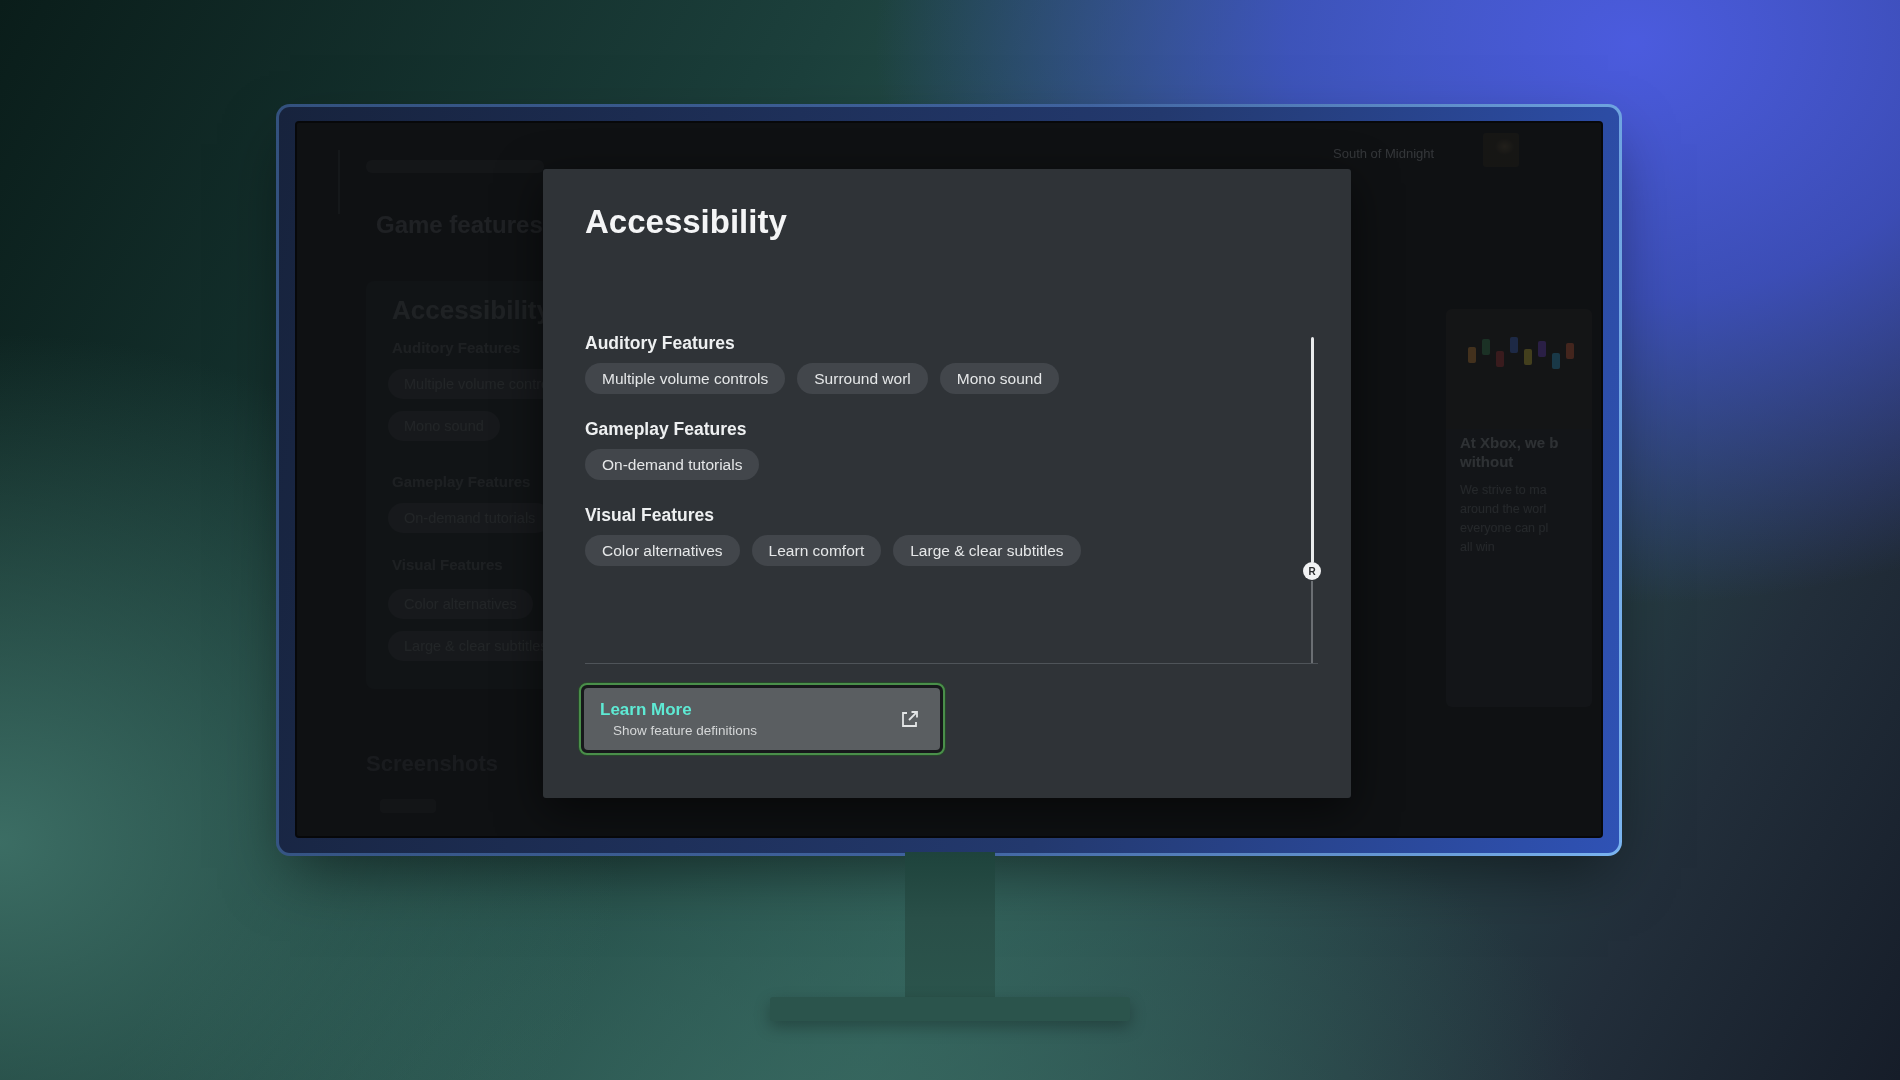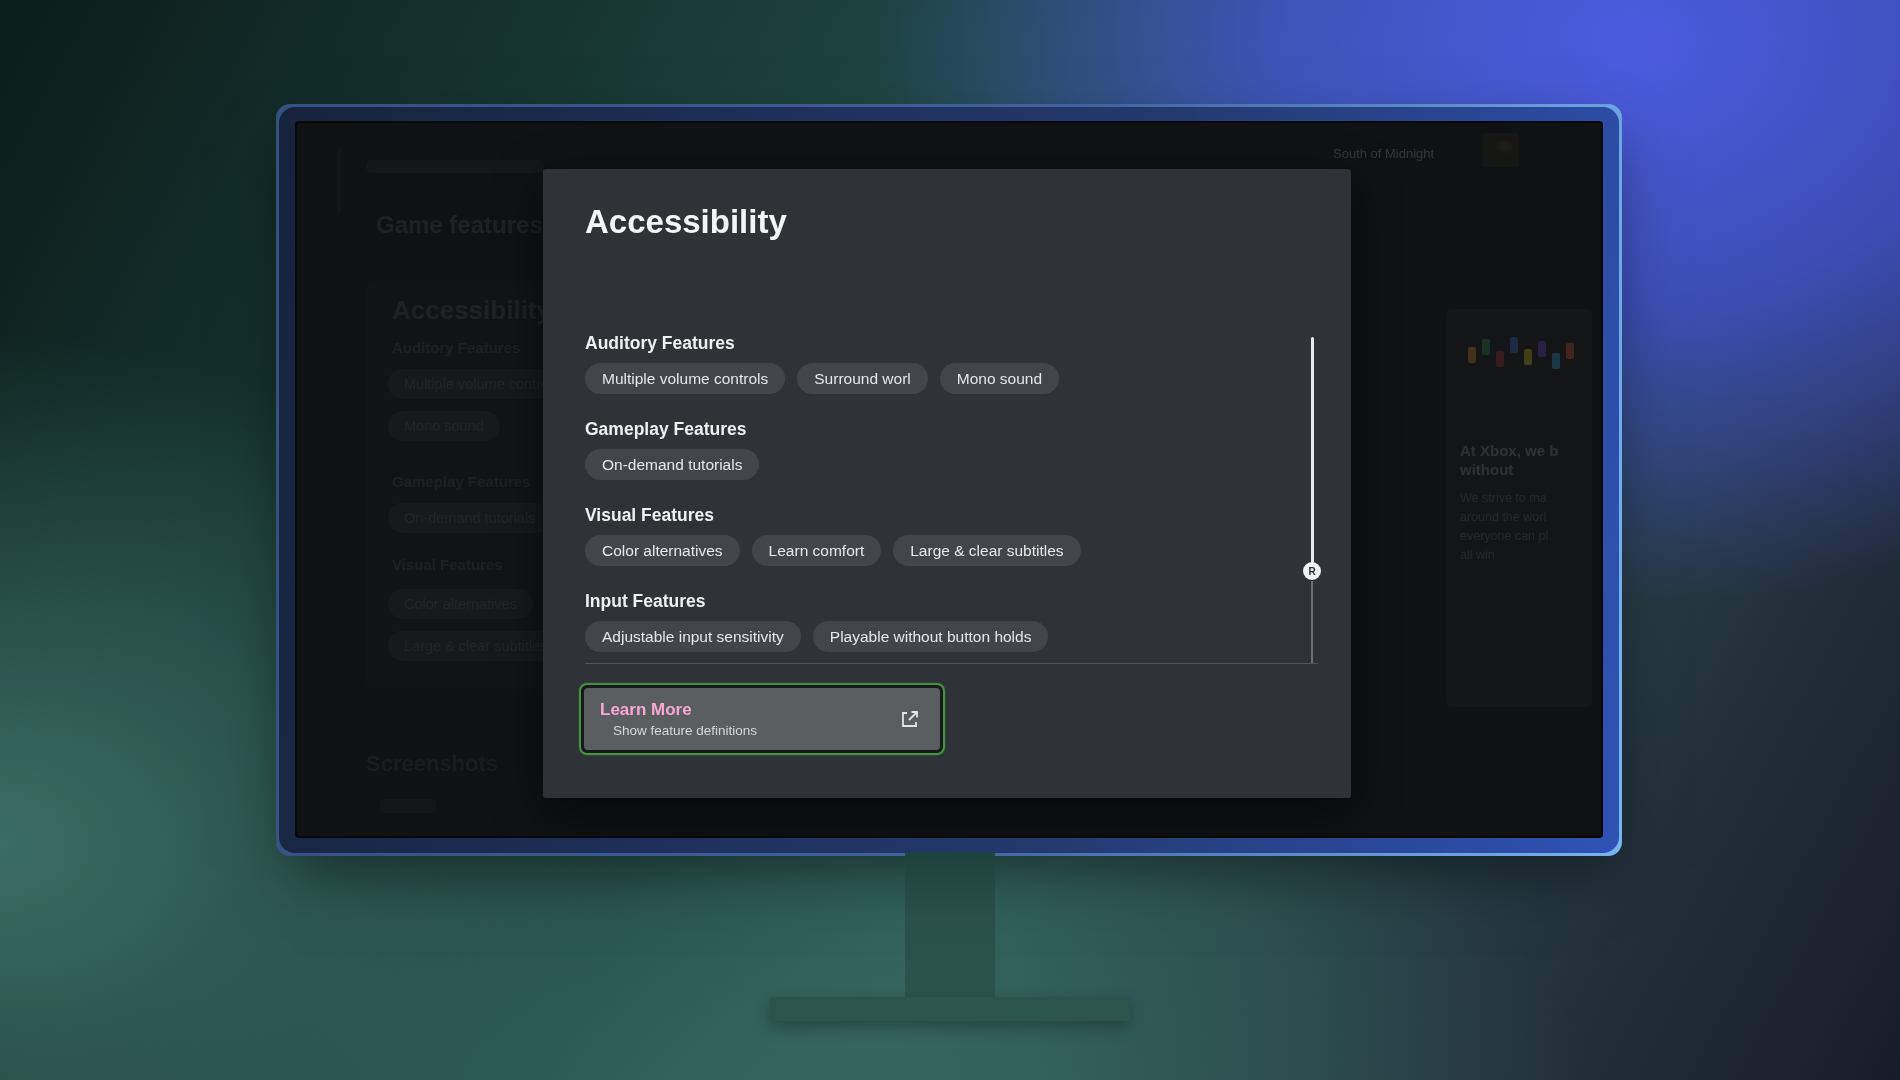--- a/index.html
+++ b/index.html
@@ -11,21 +11,21 @@
       radial-gradient(1000px 820px at 0% 78%, rgba(64,116,106,.9) 0%, rgba(64,116,106,0) 62%),
       radial-gradient(1250px 720px at 45% 106%, rgba(56,104,96,.85) 0%, rgba(56,104,96,0) 60%),
       linear-gradient(118deg,#0a1d1a 0%,#1c403c 34%,#2f5f58 58%,#222e3a 86%,#161d29 100%);
     position:relative;
   }
 
   
   .monitor{position:absolute;left:276px;top:104px;width:1346px;height:752px;border-radius:14px;
     padding:3px;background:linear-gradient(100deg,#33517e 0%,#40639f 55%,#7ab4f0 100%);
     box-shadow:0 26px 60px -14px rgba(0,0,0,.5);}
-  .frame{width:100%;height:100%;border-radius:16px;
+  .frame{width:100%;height:100%;border-radius:11px;
     background:linear-gradient(100deg,#17233d 0%,#23396e 60%,#2f52b5 100%);
     padding:14px 16px 15px 16px;}
   .screen{width:100%;height:100%;background:#07080a;border-radius:4px;padding:2px;}
   .page{width:100%;height:100%;background:#17191c;border-radius:2px;position:relative;overflow:hidden;}
 
   .stand-neck{position:absolute;left:905px;top:852px;width:90px;height:148px;
     background:linear-gradient(180deg,#1e433c 0%,#294f48 45%,#2b544c 100%);}
   .stand-base{position:absolute;left:770px;top:997px;width:360px;height:24px;border-radius:3px;
     background:#2b544c;box-shadow:0 6px 16px rgba(0,0,0,.28);}
 
@@ -47,21 +47,21 @@
   .bc-p2{position:absolute;left:22px;top:130px;} .bc-l2{position:absolute;left:26px;top:192px;}
   .bc-p3{position:absolute;left:22px;top:222px;} .bc-l3{position:absolute;left:26px;top:275px;}
   .bc-p4{position:absolute;left:22px;top:308px;} .bc-p5{position:absolute;left:22px;top:350px;}
 
   .lower-heading{position:absolute;left:69px;top:628px;font-size:22px;font-weight:700;color:rgba(224,229,233,.11);}
   .lower-bar{position:absolute;left:83px;top:676px;width:56px;height:14px;border-radius:4px;background:rgba(255,255,255,.045);}
 
   .info-card{position:absolute;left:1149px;top:186px;width:146px;height:398px;border-radius:6px;background:#202327;overflow:hidden;}
   .info-illus{height:120px;background:#26241f;position:relative;opacity:.55;}
   .info-illus i{position:absolute;width:8px;height:16px;border-radius:2px;display:block;}
-  .info-h{margin:12px 14px 0;font-size:15px;font-weight:700;color:rgba(222,227,231,.3);line-height:19px;}
+  .info-h{margin:4px 14px 0;font-size:15px;font-weight:700;color:rgba(222,227,231,.3);line-height:19px;}
   .info-b{margin:10px 14px 0;font-size:12.5px;color:rgba(222,227,231,.2);line-height:19px;}
 
   .overlay{position:absolute;inset:0;z-index:2;background:rgba(8,10,12,.52);}
 
   
   .dialog{position:absolute;left:246px;top:46px;width:808px;height:629px;z-index:3;
     background:#2f3337;border-radius:3px;box-shadow:0 14px 46px rgba(0,0,0,.55);}
   .dlg-title{position:absolute;left:42px;top:34px;font-size:33px;font-weight:600;color:#f4f5f6;}
   .dlg-desc{position:absolute;left:42px;top:96px;width:690px;font-size:16px;line-height:22px;color:#d6d8da;}
   .dlg-sections{position:absolute;left:42px;top:164px;}
@@ -77,21 +77,21 @@
   .seg-white{position:absolute;left:1px;top:0;width:2.5px;height:226px;background:#e9ebec;border-radius:2px;}
   .seg-gray{position:absolute;left:1px;top:244px;width:2px;height:82px;background:#6b6f73;}
   .r-circle{position:absolute;left:-7px;top:225px;width:18px;height:18px;border-radius:50%;background:#f1f2f3;
     display:flex;align-items:center;justify-content:center;font-size:10px;font-weight:700;color:#2b2d2f;}
 
   .learn-more{position:absolute;left:36px;top:514px;width:366px;height:72px;border:2px solid #4a8f4a;
     border-radius:8px;padding:3px;background:#17191b;box-shadow:0 0 0 1px rgba(36,84,36,.6);cursor:pointer;}
   .lm-inner{width:100%;height:100%;background:#5a5e61;border-radius:4px;display:flex;align-items:center;
     padding:0 18px 0 16px;}
   .lm-text{flex:1;}
-  .lm-title{font-size:17px;font-weight:600;color:#f9a8d4;line-height:20px;}
+  .lm-title{font-size:17px;font-weight:600;color:#5eead4;line-height:20px;}
   .lm-sub{font-size:13.5px;color:#d5d7d8;margin-top:3px;margin-left:13px;}
   .lm-icon{width:24px;height:24px;flex:0 0 auto;}
 </style>
 </head>
 <body>
 
 <div class="monitor">
   <div class="frame">
     <div class="screen">
       <div class="page">
@@ -163,27 +163,20 @@
               </div>
             </div>
             <div class="section">
               <h3>Visual Features</h3>
               <div class="pills">
                 <span class="pill">Color alternatives</span>
                 <span class="pill">Learn comfort</span>
                 <span class="pill">Large &amp; clear subtitles</span>
               </div>
             </div>
-            <div class="section">
-              <h3>Input Features</h3>
-              <div class="pills">
-                <span class="pill">Adjustable input sensitivity</span>
-                <span class="pill">Playable without button holds</span>
-              </div>
-            </div>
           </div>
 
           <div class="divider"></div>
 
           <div class="scroll-track">
             <div class="seg-white"></div>
             <div class="seg-gray"></div>
             <div class="r-circle">R</div>
           </div>
 

